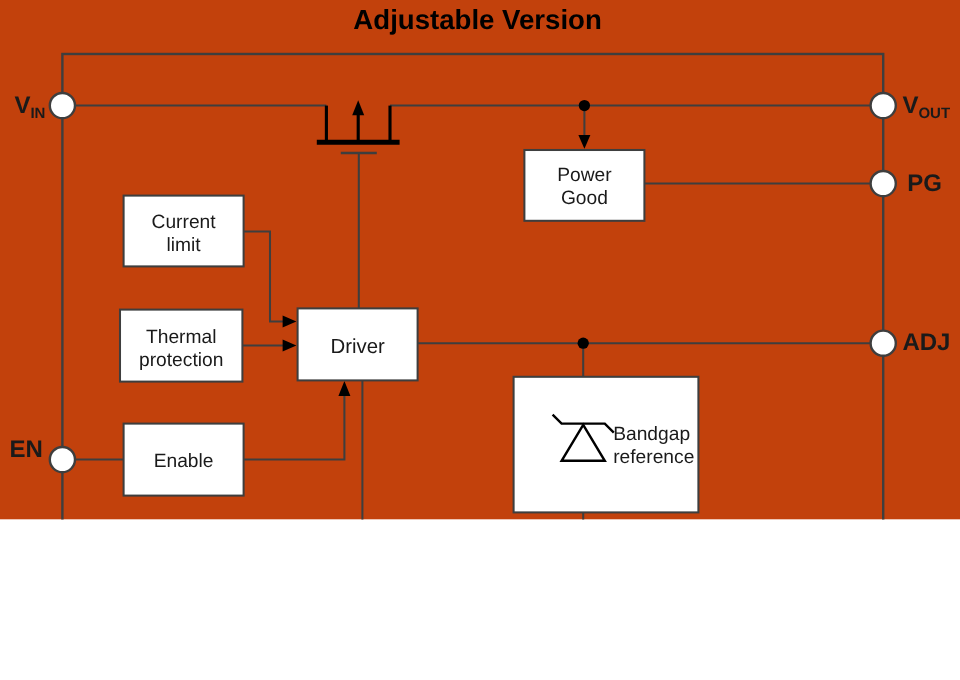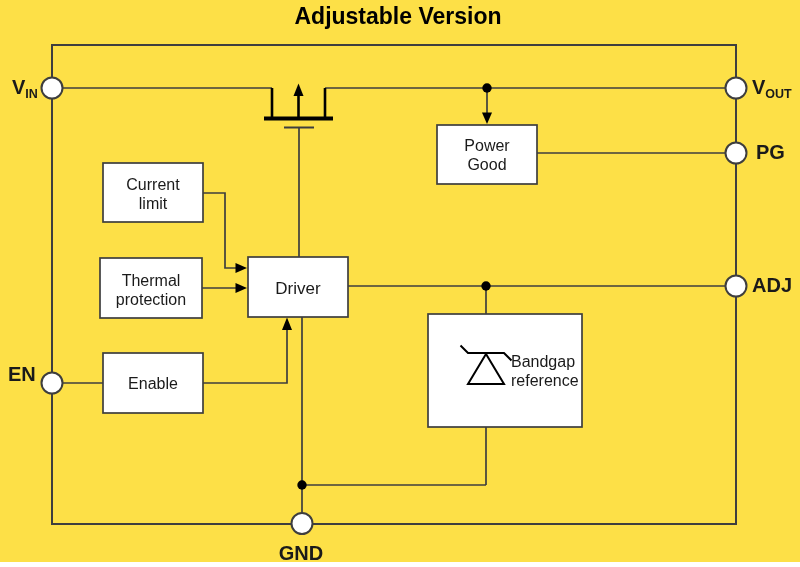--- a/index.html
+++ b/index.html
@@ -2,23 +2,23 @@
 <html><head>
 <meta charset="utf-8">
 <style>
   html, body {
     margin: 0;
     padding: 0;
     background: #ffffff;
   }
   .stage {
     width: 800px;
-    height: 562px;
+    height: 433px;
     position: relative;
-    background: #fde047;
+    background: #c2410c;
     font-family: "Liberation Sans", sans-serif;
   }
   svg { display: block; }
 
   .wire   { stroke: #3e3e3e; stroke-width: 1.7; fill: none; }
   .border { stroke: #3e3e3e; stroke-width: 2;   fill: none; }
   .block  { stroke: #3e3e3e; stroke-width: 1.7; fill: #ffffff; }
   .pinc   { stroke: #3e3e3e; stroke-width: 2;   fill: #ffffff; }
   .solid  { fill: #000000; stroke: none; }
   .fet    { stroke: #000000; stroke-width: 2.6; fill: none; }

